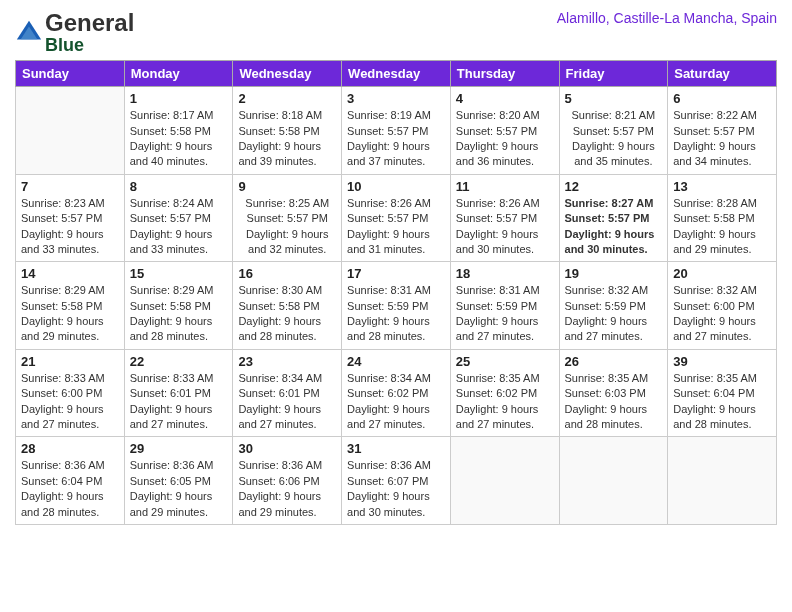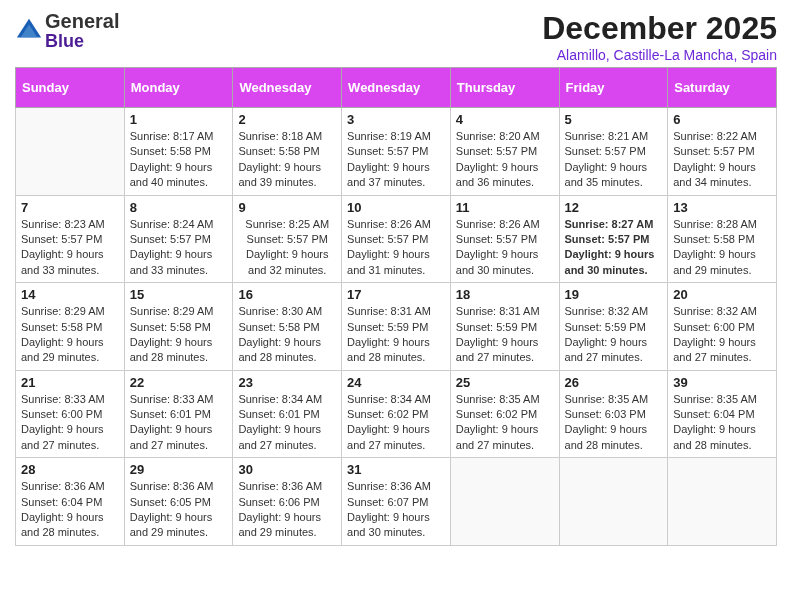--- a/index.html
+++ b/index.html
@@ -24,28 +24,28 @@
     .logo {
       display: flex;
       align-items: center;
     }
     .logo-text {
       display: flex;
       flex-direction: column;
       line-height: 1.1;
     }
     .logo-general {
-      font-size: 20px;
+      font-size: 24px;
       font-weight: bold;
       color: #333;
     }
     .logo-blue {
       font-size: 18px;
       font-weight: bold;
-      color: #4c1d95;
+      color: #14532d;
     }
     .logo-icon {
       width: 28px;
       height: 28px;
       margin-right: 2px;
     }
     .title-block {
       text-align: right;
     }
     .month-title {
@@ -56,24 +56,24 @@
     .location-title {
       font-size: 14px;
       color: #6d28d9;
     }
     .calendar-table {
       width: 100%;
       border-collapse: collapse;
       table-layout: fixed;
     }
     .calendar-table th {
-      background-color: #d946ef;
+      background-color: #6d28d9;
       color: #fff;
       text-align: left;
-      padding: 12px 6px;
+      padding: 5px 6px;
       font-size: 13px;
       font-weight: bold;
       border: 1px solid #aaa;
     }
     .calendar-table td {
       border: 1px solid #ccc;
       vertical-align: top;
       padding: 4px 5px;
       font-size: 10.5px;
       color: #333;
@@ -107,21 +107,20 @@
       <svg class="logo-icon" viewBox="0 0 30 30">
         <polygon points="15,2 28,22 2,22" fill="#1a5fb5"></polygon>
         <polygon points="15,8 24,22 6,22" fill="#5b9bd5" opacity="0.6"></polygon>
       </svg>
       <div class="logo-text">
         <span class="logo-general">General</span>
         <span class="logo-blue">Blue</span>
       </div>
     </div>
     <div class="title-block">
-      <div class="month-title">December 2025</div>
       <div class="location-title">Alamillo, Castille-La Mancha, Spain</div>
     </div>
   </div>
 
   <table class="calendar-table">
     <thead>
       <tr>
       <th>Sunday</th>
           <th>Monday</th>
           <th>Wednesday</th>
@@ -157,21 +156,21 @@
           </td>
           <td>
             <span class="day-num">4</span>
             <div class="cell-info" style="white-space: pre-line;">Sunrise: 8:20 AM
 Sunset: 5:57 PM
 Daylight: 9 hours
 and 36 minutes.</div>
           </td>
           <td>
             <span class="day-num">5</span>
-            <div class="cell-info" style="white-space: pre-line;">Sunrise: 8:21 AM
+            <div class="cell-info" style="white-space: pre-line; text-align: center;">Sunrise: 8:21 AM
 Sunset: 5:57 PM
 Daylight: 9 hours
 and 35 minutes.</div>
           </td>
           <td>
             <span class="day-num">6</span>
             <div class="cell-info" style="white-space: pre-line;">Sunrise: 8:22 AM
 Sunset: 5:57 PM
 Daylight: 9 hours
 and 34 minutes.</div>

